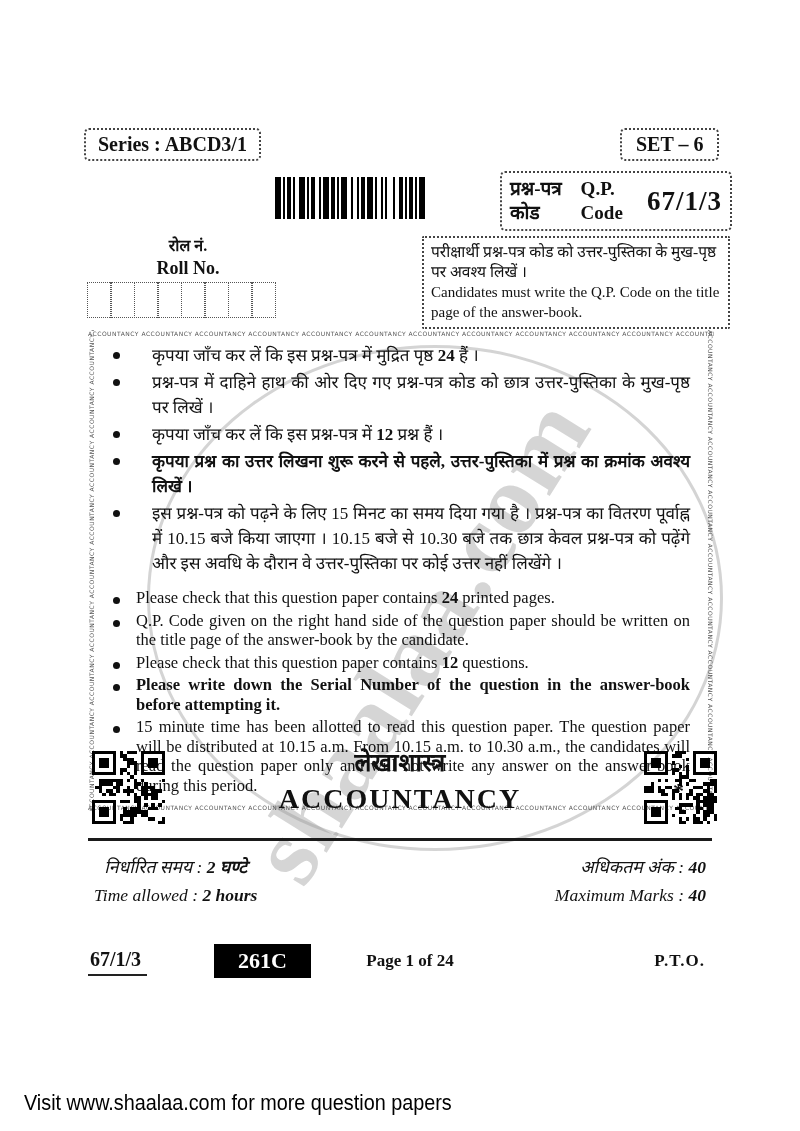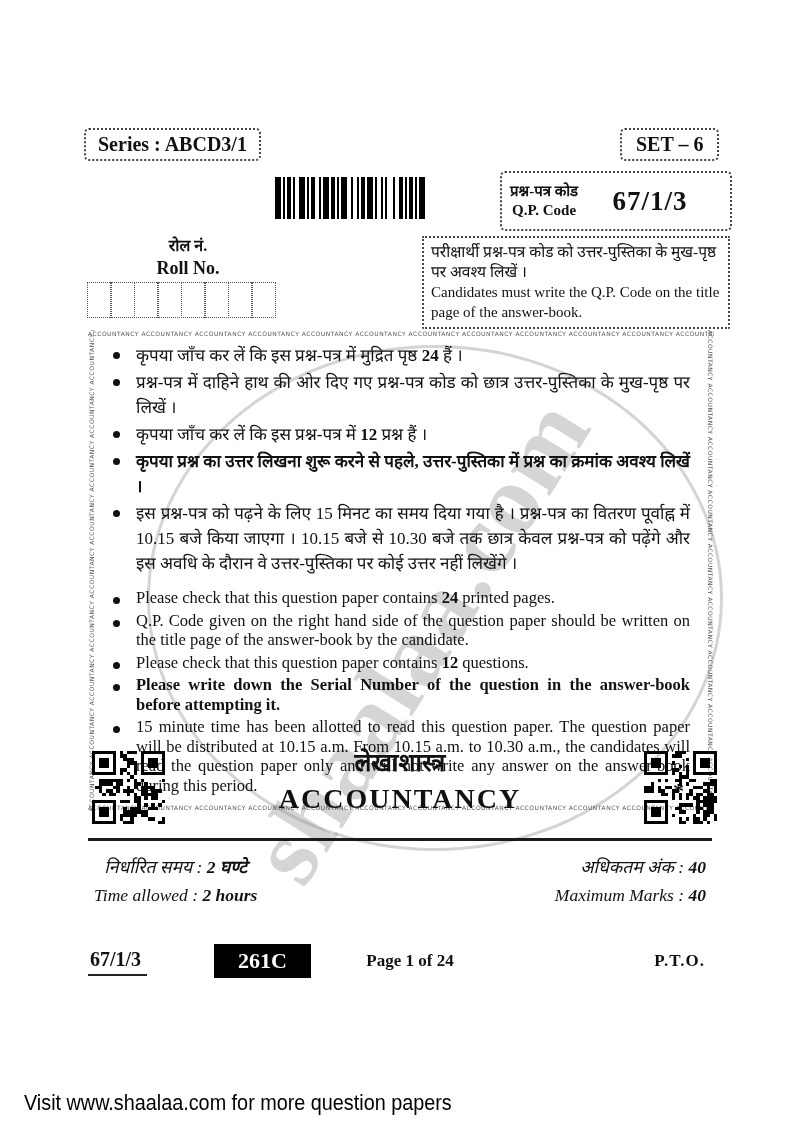--- a/index.html
+++ b/index.html
@@ -18,21 +18,21 @@
     font-family:"Liberation Serif",serif;letter-spacing:2px;
   }
   .z{position:absolute;z-index:2;}
   
   .dotted-box{border:2px dotted #444;border-radius:5px;background:transparent;}
   .series-box{left:84px;top:128px;padding:3px 12px;font-size:20px;font-weight:bold;text-align:right;}
   .set-box{left:620px;top:128px;padding:3px 14px;font-size:20px;font-weight:bold;}
   .barcode{left:275px;top:177px;width:152px;height:42px;display:flex;}
   .barcode div{height:100%;}
   .qp-box{left:500px;top:171px;width:212px;height:52px;display:flex;align-items:center;padding:2px 8px;}
-  .qp-labels{display:flex;flex-direction:column;line-height:1.25;font-weight:bold;font-size:15px;align-items:center;}
+  .qp-labels{display:flex;line-height:1.25;font-weight:bold;font-size:19px;align-items:center;}
   .qp-value{flex:1;text-align:center;font-size:27px;font-weight:bold;letter-spacing:1px;}
   
   .roll-labels{left:88px;top:236px;width:200px;text-align:center;line-height:1.3;}
   .roll-hi{font-size:16px;font-weight:bold;}
   .roll-en{font-size:18px;font-weight:bold;}
   .roll-boxes{left:88px;top:282px;display:flex;}
   .roll-box{width:23px;height:34px;border:1.5px dotted #555;margin-left:-1.5px;}
   
   .cand-box{left:422px;top:236px;width:290px;padding:4px 7px;font-size:15px;line-height:1.32;border-radius:2px;}
   .cand-hi{font-size:15.5px;}
@@ -42,21 +42,21 @@
     font-family:"DejaVu Sans",sans-serif;font-size:6px;line-height:8px;white-space:nowrap;letter-spacing:.5px;}
   .strip.top{top:0;left:0;right:0;height:8px;}
   .strip.bottom{bottom:0;left:0;right:0;height:8px;}
   .strip.left{left:0;top:0;bottom:0;width:8px;writing-mode:vertical-rl;transform:rotate(180deg);}
   .strip.right{right:0;top:0;bottom:0;width:8px;writing-mode:vertical-rl;}
   .inst-inner{padding:13px 24px 14px 18px;}
   .inst-list{margin:0;padding:0;list-style:none;}
   .inst-list li{display:flex;text-align:justify;}
   .inst-list .dot{flex:0 0 30px;padding-top:9px;}
   .inst-list .dot i{display:block;width:7px;height:7px;border-radius:50%;background:#111;margin-left:7px;}
-  .hi-list li{font-size:17px;line-height:25px;margin-bottom:2px;}
+  .hi-list li{font-size:17px;line-height:25px;margin-bottom:2px;gap:16px;}
   .en-list li{font-size:16.5px;line-height:19.5px;margin-bottom:3px;}
   .en-list{margin-top:12px;}
   .b{font-weight:bold;}
   .footnote-star{position:absolute;right:30px;bottom:8px;font-size:22px;font-weight:bold;}
   
   .qr{width:73px;height:73px;}
   .qr svg{width:100%;height:100%;shape-rendering:crispEdges;}
   .qr-left{left:92px;top:751px;}
   .qr-right{left:644px;top:751px;}
   .title-hi{left:0;right:0;top:744px;text-align:center;font-size:25px;font-weight:bold;}

